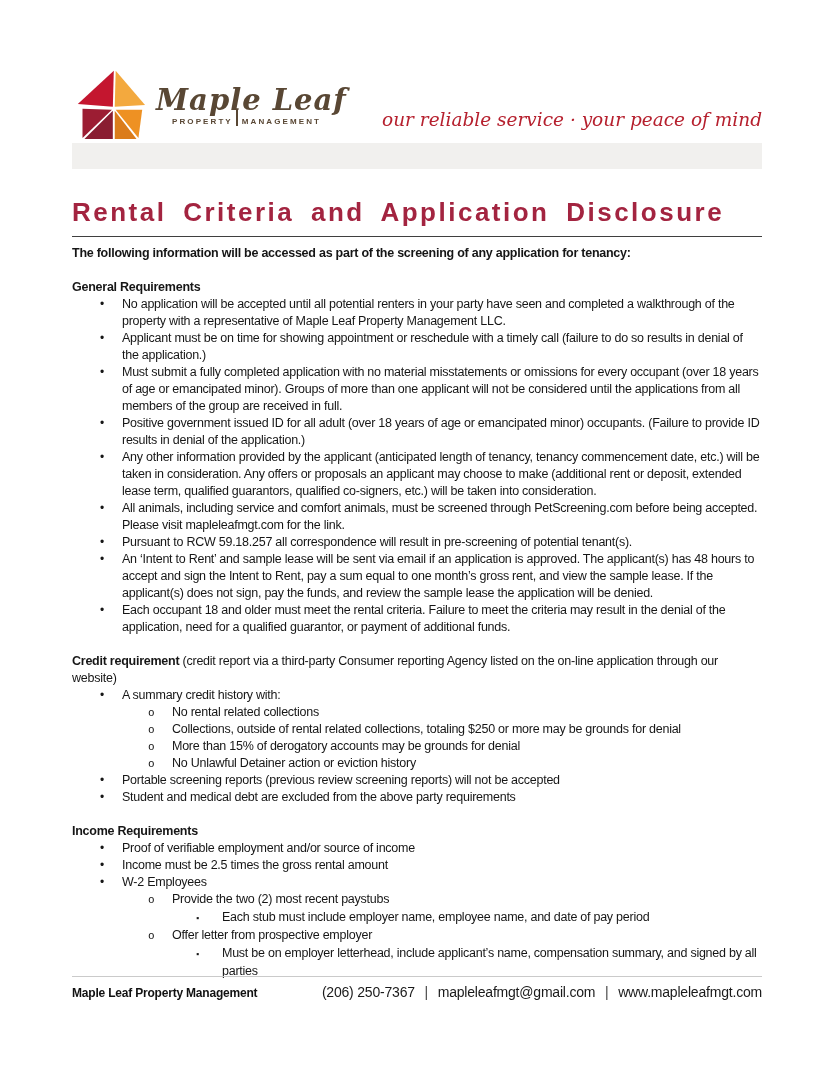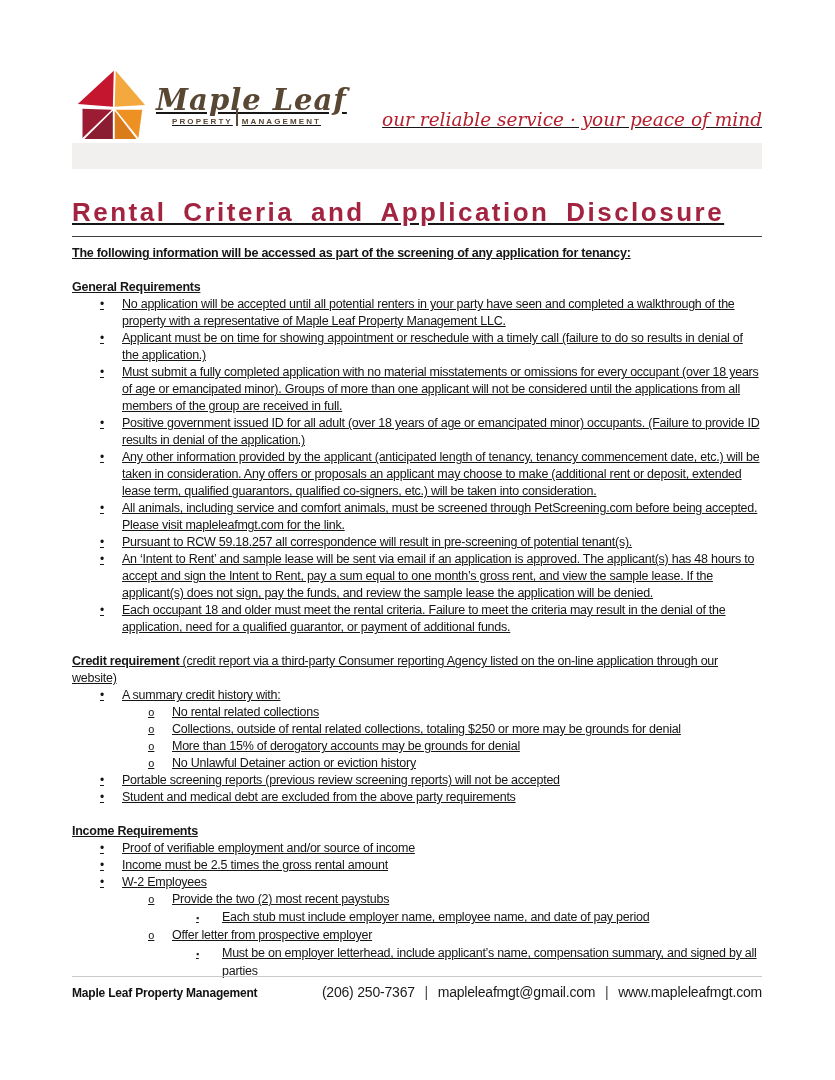--- a/index.html
+++ b/index.html
@@ -5,21 +5,20 @@
   html,body{margin:0;padding:0;background:#fff;}
   .page{
     position:relative;
     width:835px;height:1080px;
     margin:0 auto;
     background:#fff;
     font-family:"Liberation Sans", sans-serif;
     color:#161616;
     overflow:hidden;
     box-sizing:border-box;
-    text-decoration:underline;
   }
   .content{
     padding:0 73px 0 72px;
     box-sizing:border-box;
   }
   
   .letterhead{
     display:flex;
     align-items:flex-end;
     padding-top:68px;

